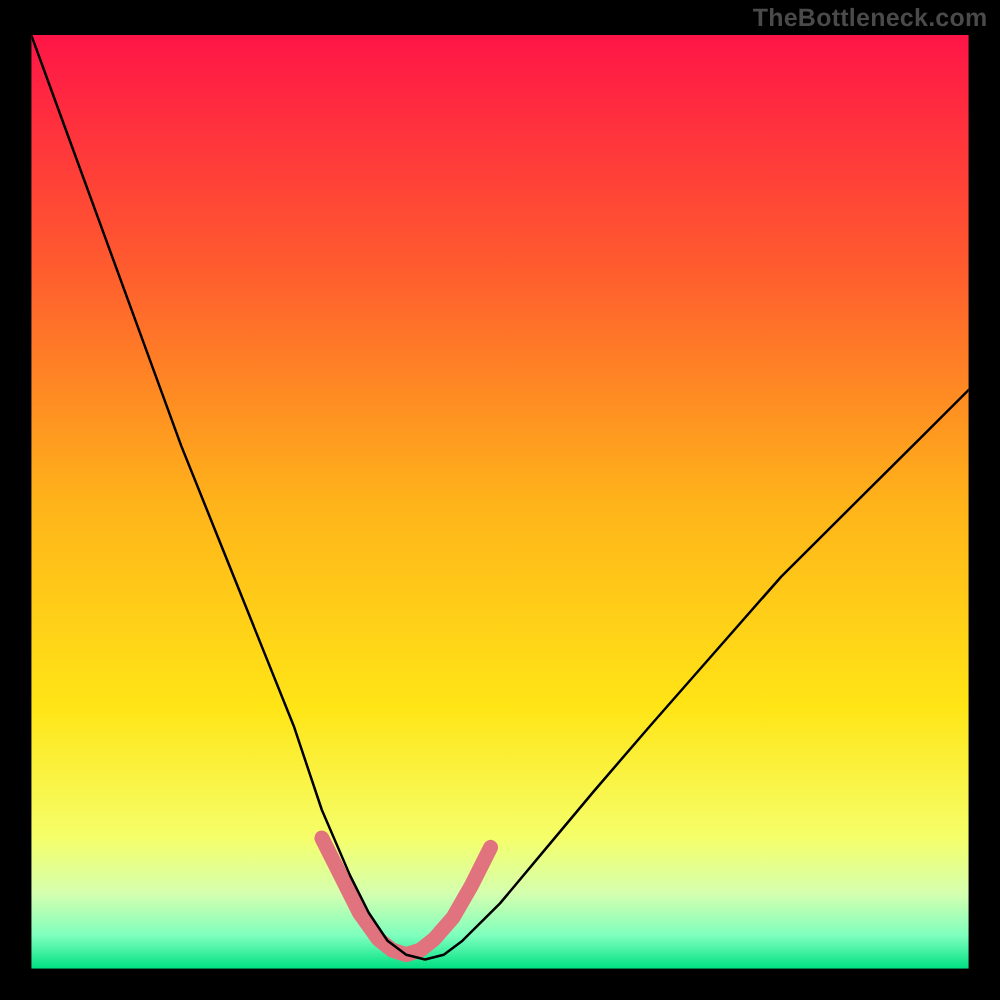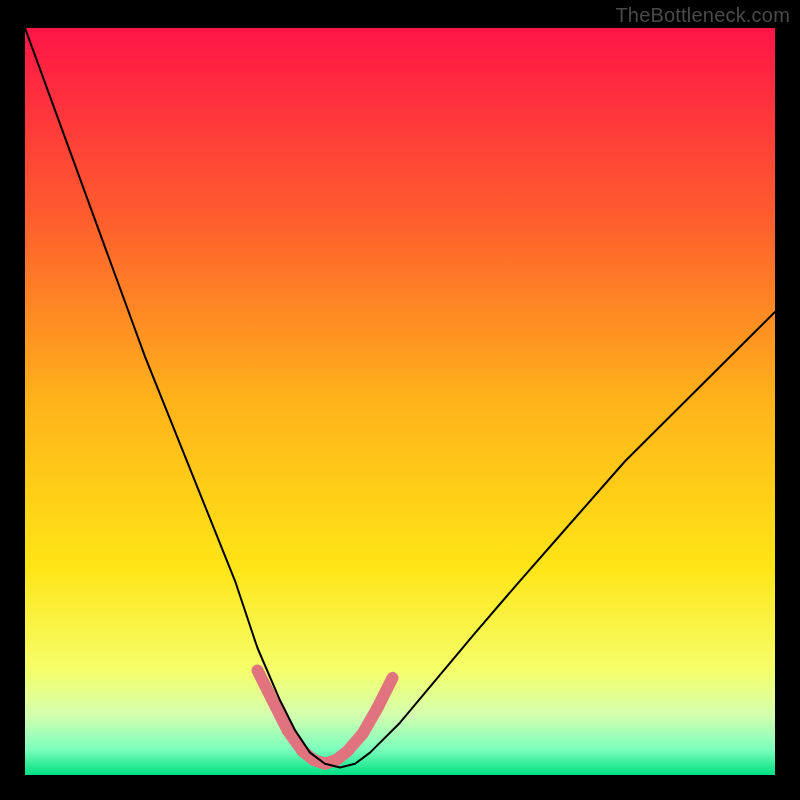--- a/index.html
+++ b/index.html
@@ -16,21 +16,21 @@
     width: 800px;
     height: 800px;
     background: #000;
   }
   .watermark {
     position: absolute;
     top: 4px;
     right: 10px;
     color: #4a4a4a;
     font-size: 20px;
-    font-weight: 400;
+    font-weight: 700;
     letter-spacing: 0.2px;
     z-index: 5;
   }
   .plot-area {
     position: absolute;
     left: 25px;
     top: 28px;
     width: 750px;
     height: 747px;
   }

